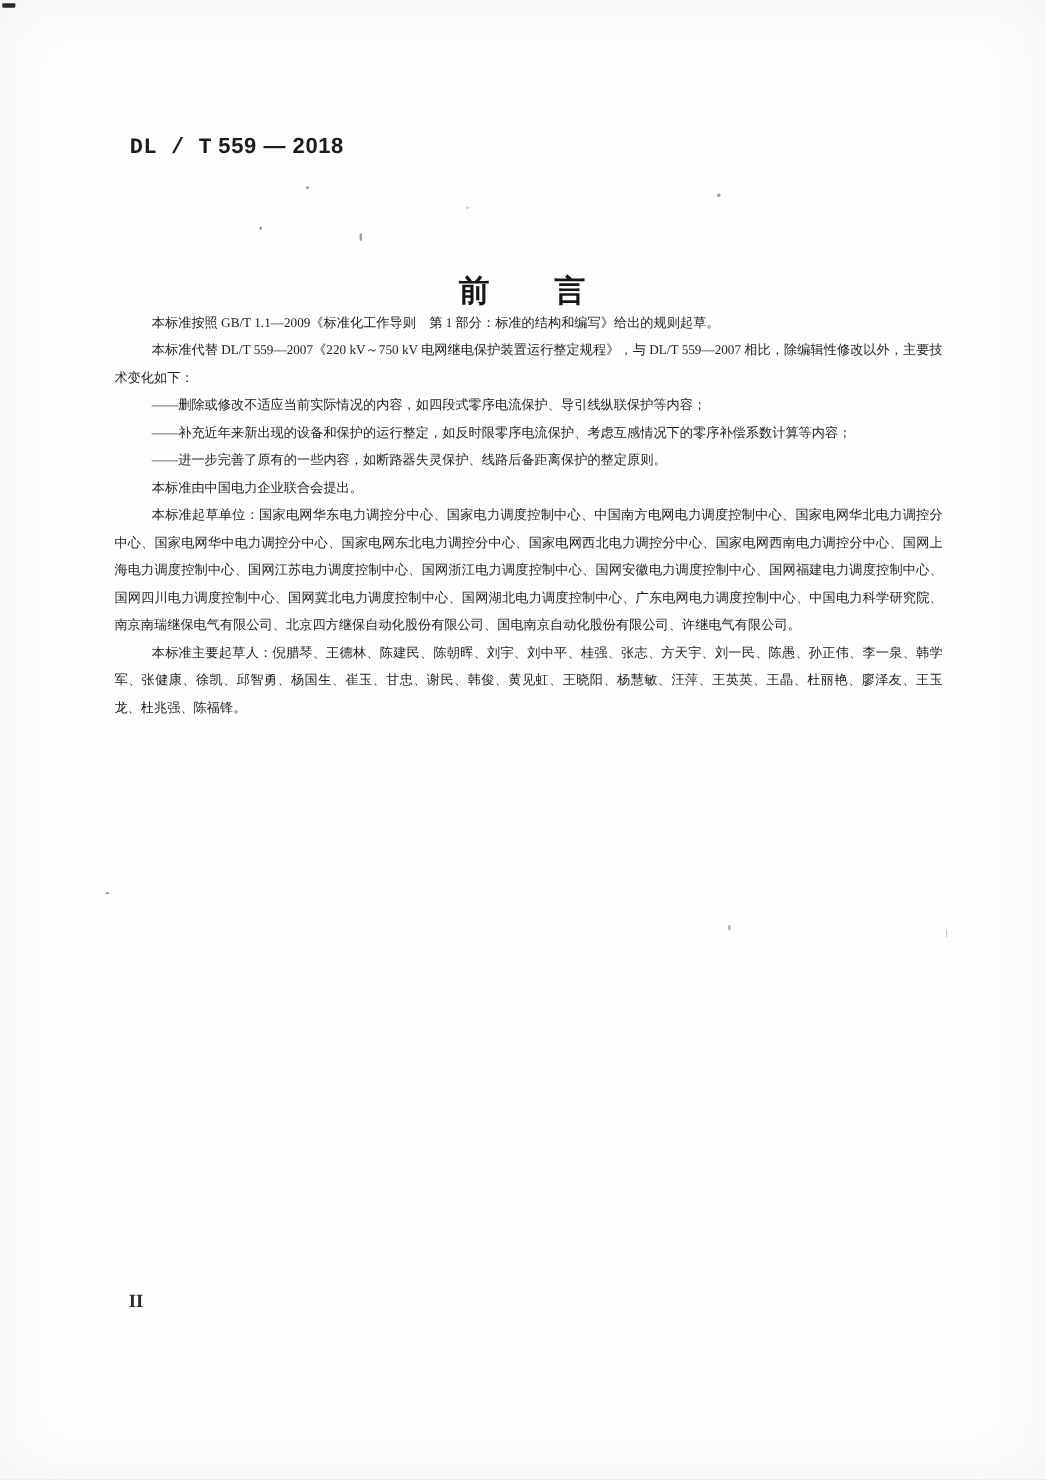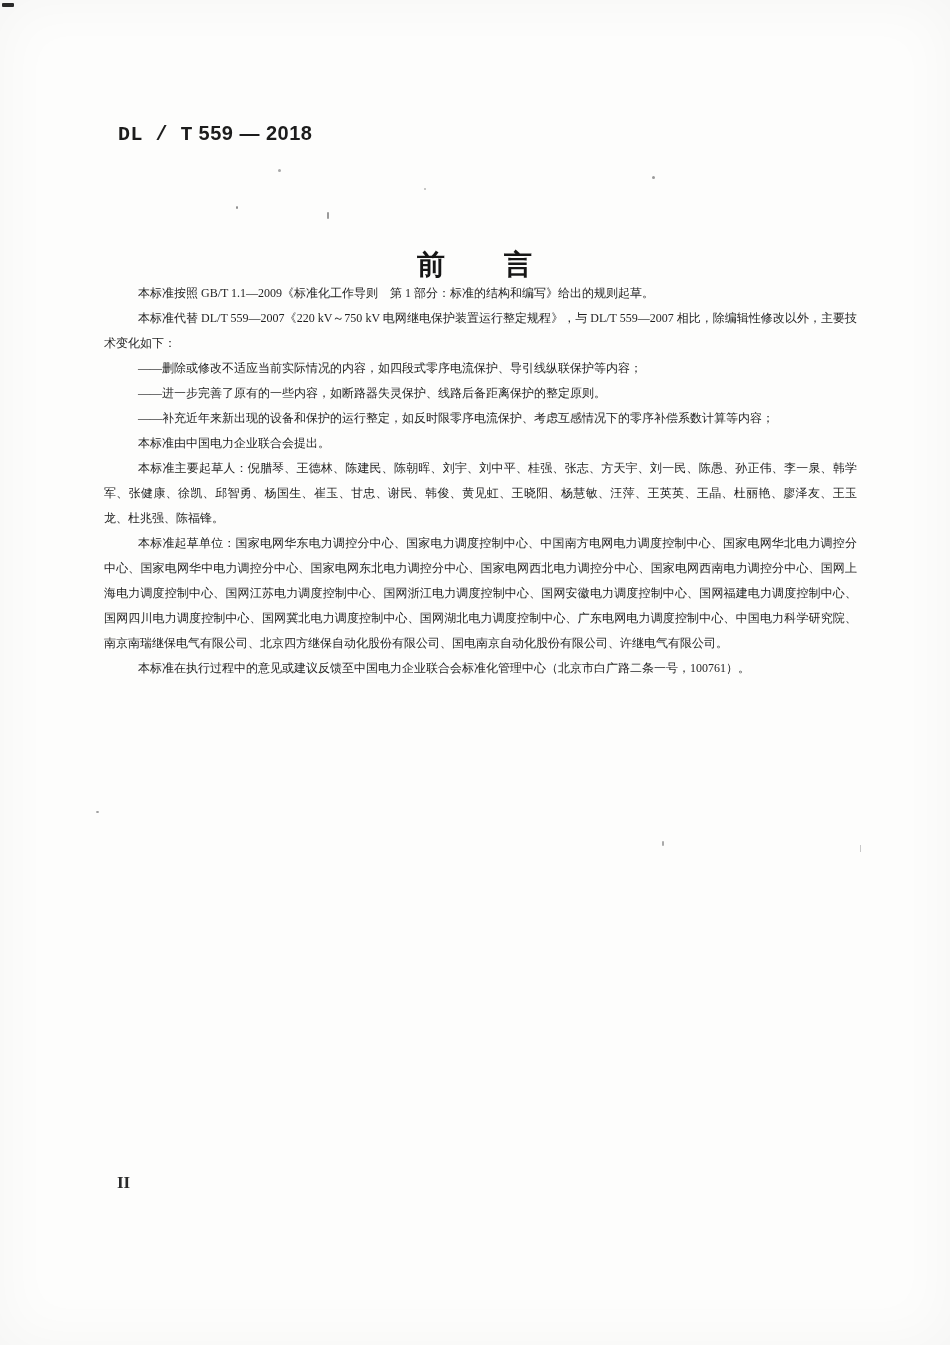--- a/index.html
+++ b/index.html
@@ -98,23 +98,22 @@
     <span class="code-prefix">DL / T</span>
     <span class="code-number">559 — 2018</span>
   </div>
 
   <div class="foreword-title">前　　言</div>
 
   <div class="body-text">
     <p class="indent">本标准按照 GB/T 1.1—2009《标准化工作导则　第 1 部分：标准的结构和编写》给出的规则起草。</p>
     <p class="indent">本标准代替 DL/T 559—2007《220 kV～750 kV 电网继电保护装置运行整定规程》，与 DL/T 559—2007 相比，除编辑性修改以外，主要技术变化如下：</p>
     <p class="hang">——删除或修改不适应当前实际情况的内容，如四段式零序电流保护、导引线纵联保护等内容；</p>
+    <p class="hang">——补充近年来新出现的设备和保护的运行整定，如反时限零序电流保护、考虑互感情况下的零序补偿系数计算等内容；</p>
     <p class="hang">——进一步完善了原有的一些内容，如断路器失灵保护、线路后备距离保护的整定原则。</p>
-    <p class="hang">——补充近年来新出现的设备和保护的运行整定，如反时限零序电流保护、考虑互感情况下的零序补偿系数计算等内容；</p>
     <p class="indent">本标准由中国电力企业联合会提出。</p>
+    <p class="indent">本标准起草单位：国家电网华东电力调控分中心、国家电力调度控制中心、中国南方电网电力调度控制中心、国家电网华北电力调控分中心、国家电网华中电力调控分中心、国家电网东北电力调控分中心、国家电网西北电力调控分中心、国家电网西南电力调控分中心、国网上海电力调度控制中心、国网江苏电力调度控制中心、国网浙江电力调度控制中心、国网安徽电力调度控制中心、国网福建电力调度控制中心、国网四川电力调度控制中心、国网冀北电力调度控制中心、国网湖北电力调度控制中心、广东电网电力调度控制中心、中国电力科学研究院、南京南瑞继保电气有限公司、北京四方继保自动化股份有限公司、国电南京自动化股份有限公司、许继电气有限公司。</p>
     <p class="indent">本标准主要起草人：倪腊琴、王德林、陈建民、陈朝晖、刘宇、刘中平、桂强、张志、方天宇、刘一民、陈愚、孙正伟、李一泉、韩学军、张健康、徐凯、邱智勇、杨国生、崔玉、甘忠、谢民、韩俊、黄见虹、王晓阳、杨慧敏、汪萍、王英英、王晶、杜丽艳、廖泽友、王玉龙、杜兆强、陈福锋。</p>
-    <p class="indent">本标准起草单位：国家电网华东电力调控分中心、国家电力调度控制中心、中国南方电网电力调度控制中心、国家电网华北电力调控分中心、国家电网华中电力调控分中心、国家电网东北电力调控分中心、国家电网西北电力调控分中心、国家电网西南电力调控分中心、国网上海电力调度控制中心、国网江苏电力调度控制中心、国网浙江电力调度控制中心、国网安徽电力调度控制中心、国网福建电力调度控制中心、国网四川电力调度控制中心、国网冀北电力调度控制中心、国网湖北电力调度控制中心、广东电网电力调度控制中心、中国电力科学研究院、南京南瑞继保电气有限公司、北京四方继保自动化股份有限公司、国电南京自动化股份有限公司、许继电气有限公司。</p>
-    <p class="indent">本标准在执行过程中的意见或建议反馈至中国电力企业联合会标准化管理中心（北京市白广路二条一号，100761）。</p>
   </div>
 
   <div class="page-number">II</div>
 
 </div>
 
 </body></html>

